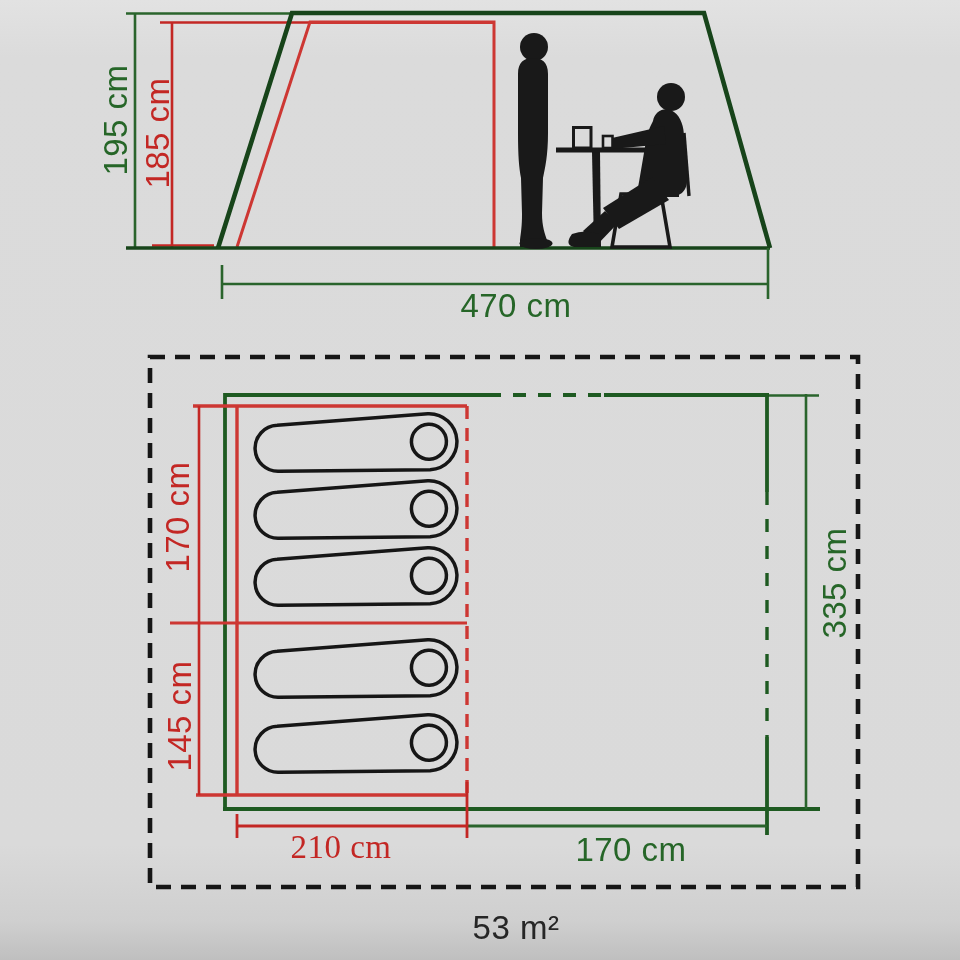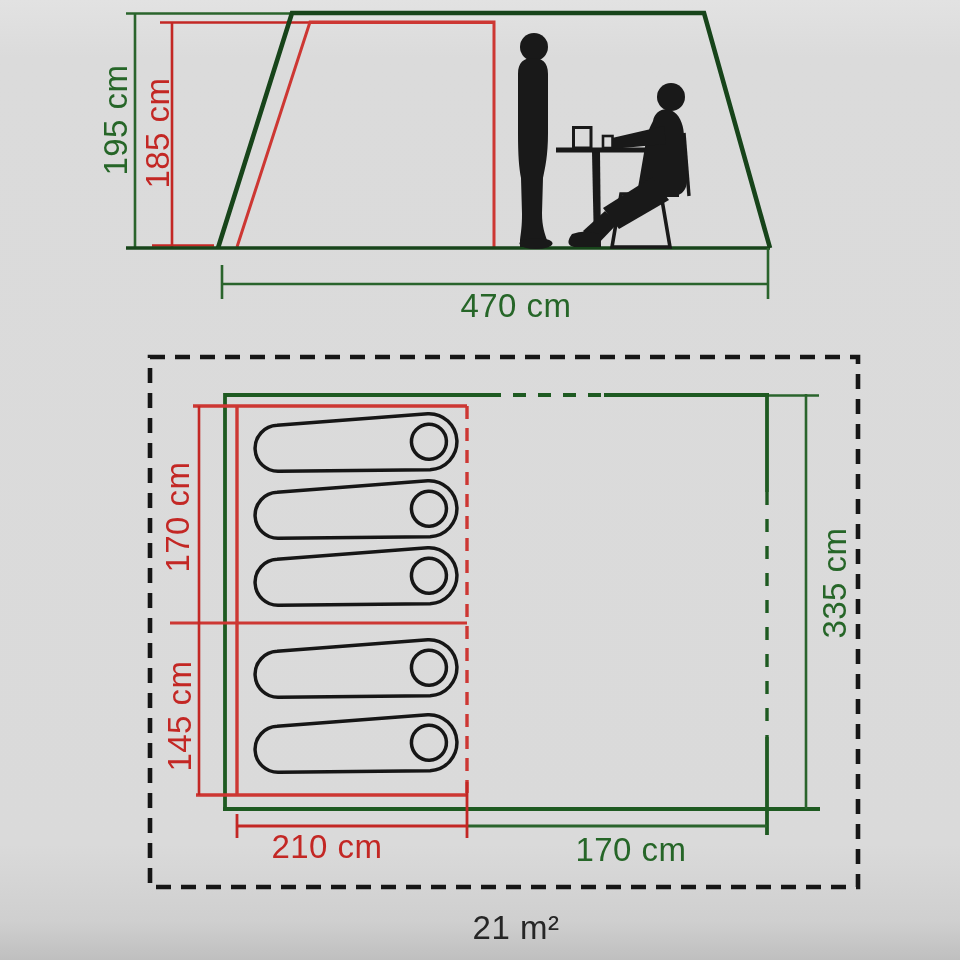--- a/index.html
+++ b/index.html
@@ -161,17 +161,17 @@
     </g>
   </svg>
 
   <div class="lbl rot green" style="left:116px;top:120px;">195 cm</div>
   <div class="lbl rot red" style="left:158px;top:133px;">185 cm</div>
   <div class="lbl green" style="left:516px;top:306px;">470 cm</div>
 
   <div class="lbl rot red" style="left:178px;top:517px;">170 cm</div>
   <div class="lbl rot red" style="left:180px;top:716px;">145 cm</div>
   <div class="lbl rot green" style="left:835px;top:583px;">335 cm</div>
-  <div class="lbl red" style="left:327px;top:847px;">210 cm</div>
+  <div class="lbl red" style="left:341px;top:847px;font-family:Liberation Serif, serif;">210 cm</div>
   <div class="lbl green" style="left:631px;top:850px;">170 cm</div>
-  <div class="lbl ink" style="left:516px;top:928px;">21 m²</div>
+  <div class="lbl ink" style="left:516px;top:928px;">53 m²</div>
 
 </div>
 
 </body></html>

